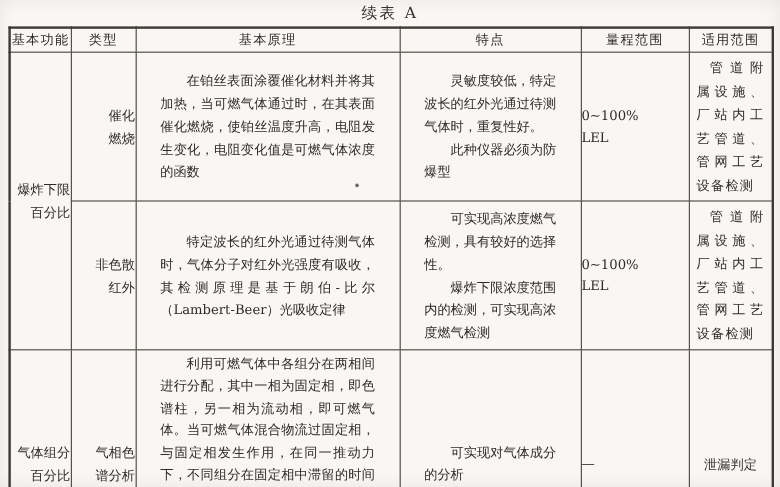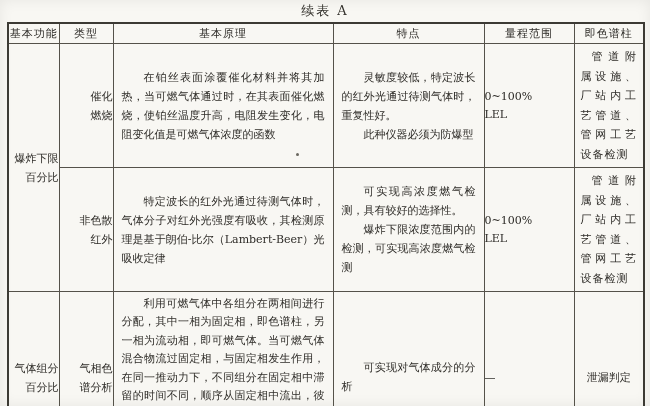--- a/index.html
+++ b/index.html
@@ -26,21 +26,21 @@
     padding: 0; font-size: 11px; line-height: 19px;
     vertical-align: middle; color: #2e2c28;
     overflow: hidden;
   }
   thead th { height: 20px; text-align: center; letter-spacing: 1px; }
   tr.r1 > td { height: 100px; }
   tr.r2 > td { height: 99px; }
   tr.r3 > td { height: 149px; }
   .center { text-align: center; }
   .pre { white-space: pre-line; text-align: right; }
-  td.textcell { padding: 3px 8px; text-align: justify; }
+  td.textcell { padding: 3px 20px; text-align: justify; }
   p.para { margin: 0; text-indent: 2em; line-height: 19px; text-align: justify; }
   tr.r3 p.para { line-height: 18.4px; }
   td.appcell { padding: 3px 6px; }
   p.appp { margin: 0; text-indent: 1em; text-align: justify; line-height: 19.5px; letter-spacing: 1px; }
   td.rangecell { text-align: left; white-space: pre-line; line-height: 18px; }
   .artifact-dot {
     position: absolute; left: 296px; top: 153px; width: 3px; height: 3px;
     border-radius: 50%; background: #6a675f;
   }
 </style>
@@ -60,21 +60,21 @@
       <col style="width:90px">
       <col style="width:70px">
     </colgroup>
     <thead>
       <tr>
         <th>基本功能</th>
         <th>类型</th>
         <th>基本原理</th>
         <th>特点</th>
         <th>量程范围</th>
-        <th>即色谱柱</th>
+        <th>适用范围</th>
       </tr>
     </thead>
     <tbody>
       <tr class="r1">
         <td class="center pre" rowspan="2">爆炸下限
 百分比</td>
         <td class="center pre">催化
 燃烧</td>
         <td class="textcell">
           <p class="para">在铂丝表面涂覆催化材料并将其加热，当可燃气体通过时，在其表面催化燃烧，使铂丝温度升高，电阻发生变化，电阻变化值是可燃气体浓度的函数</p>

